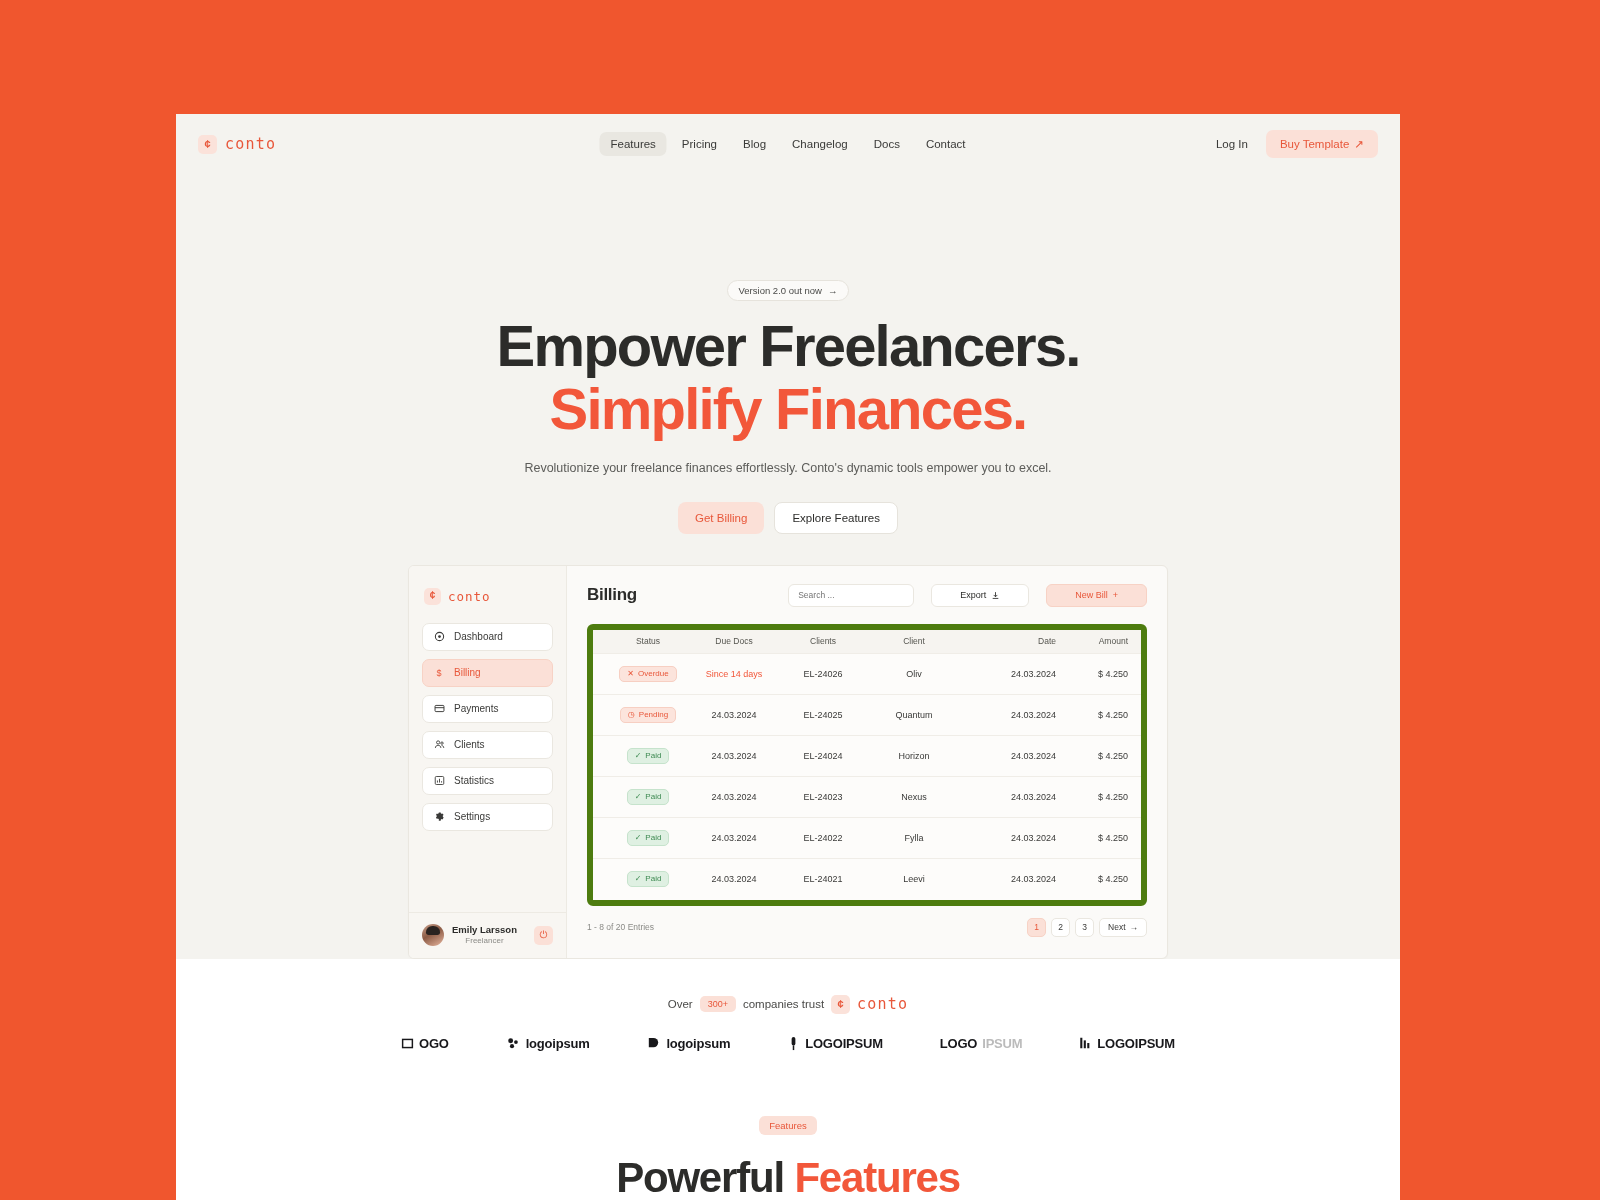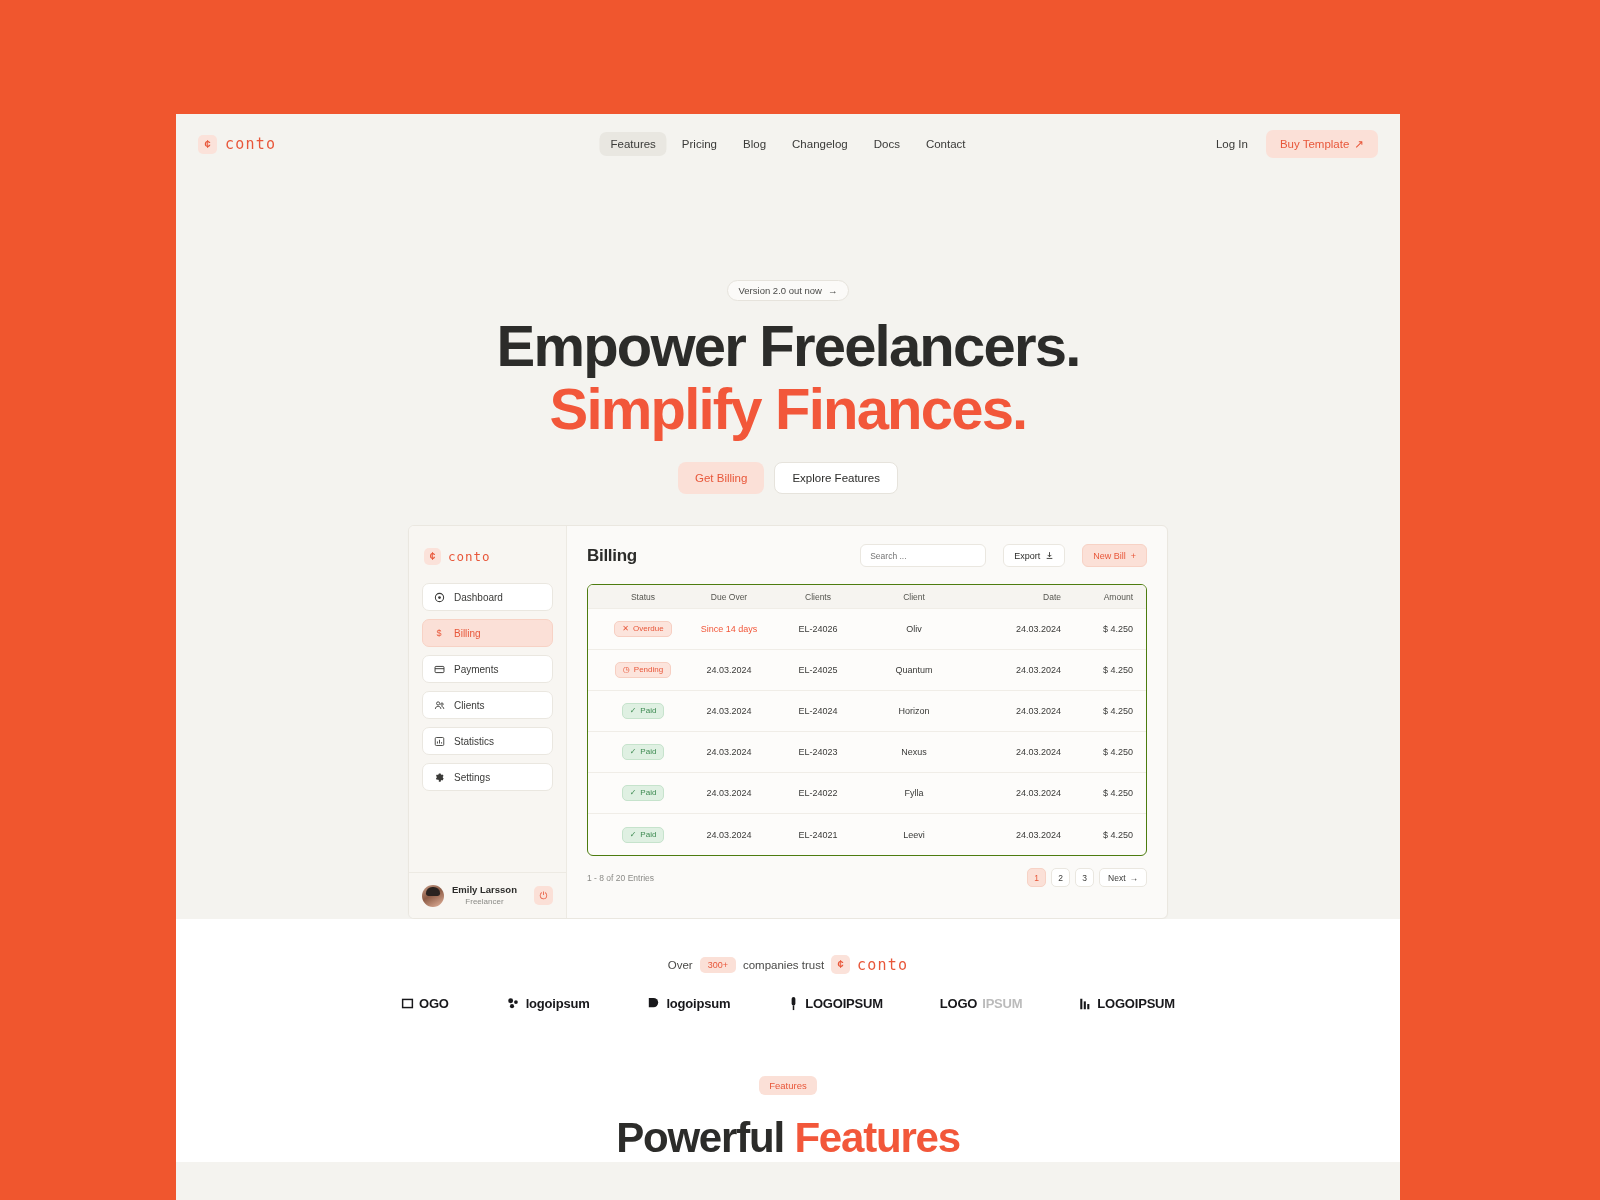--- a/index.html
+++ b/index.html
@@ -168,31 +168,31 @@
   .dash-tools { margin-left: auto; display: flex; align-items: center; gap: 17px; }
   .search-box {
     width: 126px; height: 23px;
     background: #FFFFFF; border: 1px solid #EAE7E0; border-radius: 6px;
     font-size: 8.5px; color: #A5A5A0; padding: 0 9px;
     font-family: "Liberation Sans", sans-serif;
     outline: none;
   }
   .tool-btn {
     display: flex; align-items: center; gap: 5px;
-    height: 23px; padding: 0 10px;
+    height: 23px; padding: 0 28px;
     background: #FFFFFF; border: 1px solid #EAE7E0; border-radius: 6px;
     font-size: 9px; color: #2C2C2A; cursor: pointer;
     font-family: "Liberation Sans", sans-serif;
   }
   .tool-btn.accent {
     background: #FBE0D7; border-color: #F7D2C5; color: #E8573A;
   }
 
   
-  .tbl { margin-top: 17px; border: 1px solid #4d7c0f; border-radius: 6px; overflow: hidden; background: #FDFCFA; }
+  .tbl { margin-top: 17px; border: 6px solid #4d7c0f; border-radius: 6px; overflow: hidden; background: #FDFCFA; }
   .trow {
     display: flex; align-items: center;
     height: 41px; padding: 0 13px;
     border-bottom: 1px solid #F0EDE7;
     font-size: 9px; color: #3A3A38;
   }
   .trow:last-child { border-bottom: none; }
   .thead { height: 24px; background: #F6F4F0; font-size: 8.5px; color: #55554F; }
   .c-status { width: 84px; flex: 0 0 84px; }
   .c-due    { width: 88px; flex: 0 0 88px; }
@@ -292,20 +292,21 @@
       <div class="version-badge">
         <span>Version 2.0 out now</span>
         <span>→</span>
       </div>
 
       <h1 class="hero-h1">
         <span>Empower Freelancers.</span>
         <span class="accent">Simplify Finances.</span>
       </h1>
 
+      <p class="hero-sub">Revolutionize your freelance finances effortlessly. Conto's dynamic tools empower you to excel.</p>
 
       <div class="hero-cta">
         <button class="btn-primary">Get Billing</button>
         <button class="btn-secondary">Explore Features</button>
       </div>
 
       
       <div class="dash">
 
         <div class="dash-side">
@@ -397,21 +398,21 @@
               <button class="tool-btn accent">
                 <span>New Bill</span>
                 <span>+</span>
               </button>
             </div>
           </div>
 
           <div class="tbl">
             <div class="trow thead">
               <div class="c-status">Status</div>
-              <div class="c-due">Due Over</div>
+              <div class="c-due">Due Docs</div>
               <div class="c-num">Clients</div>
               <div class="c-client">Client</div>
               <div class="c-date">Date</div>
               <div class="c-amt">Amount</div>
             </div>
 
             <div class="trow">
               <div class="c-status">
                 <span class="pill overdue">
                   <span>✕</span>

